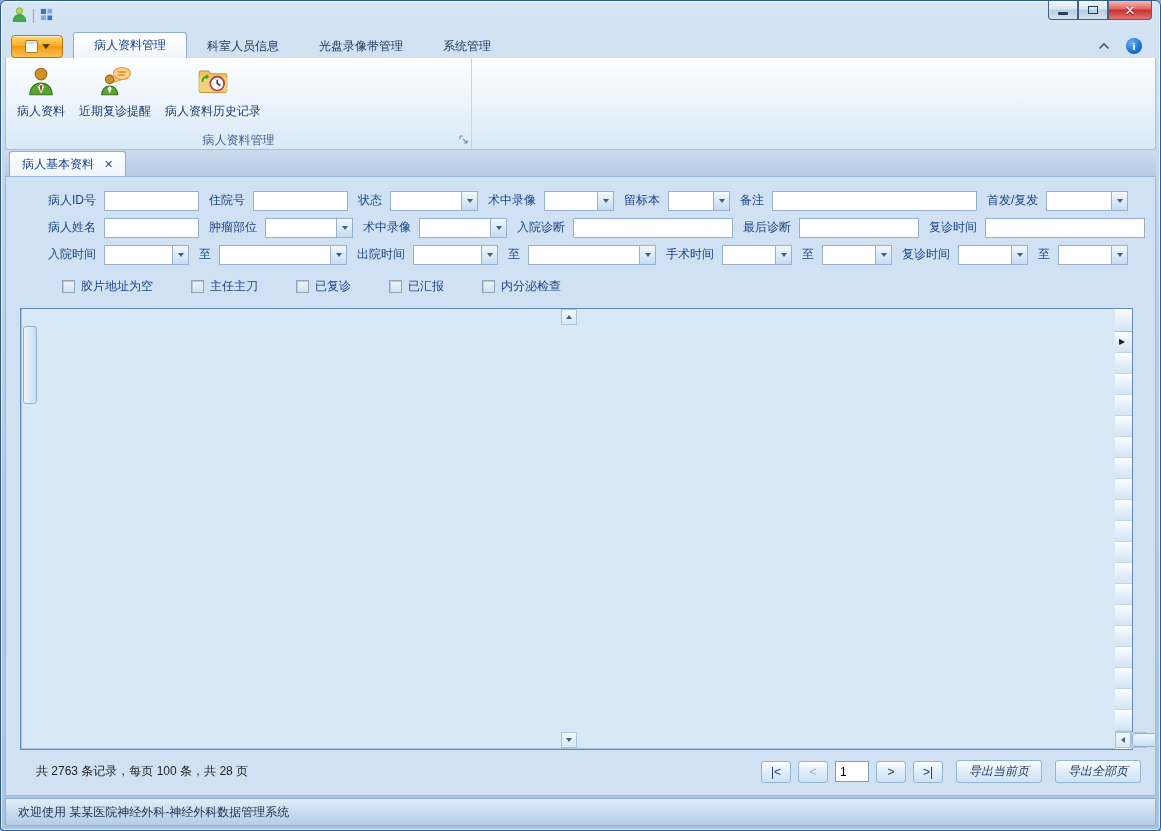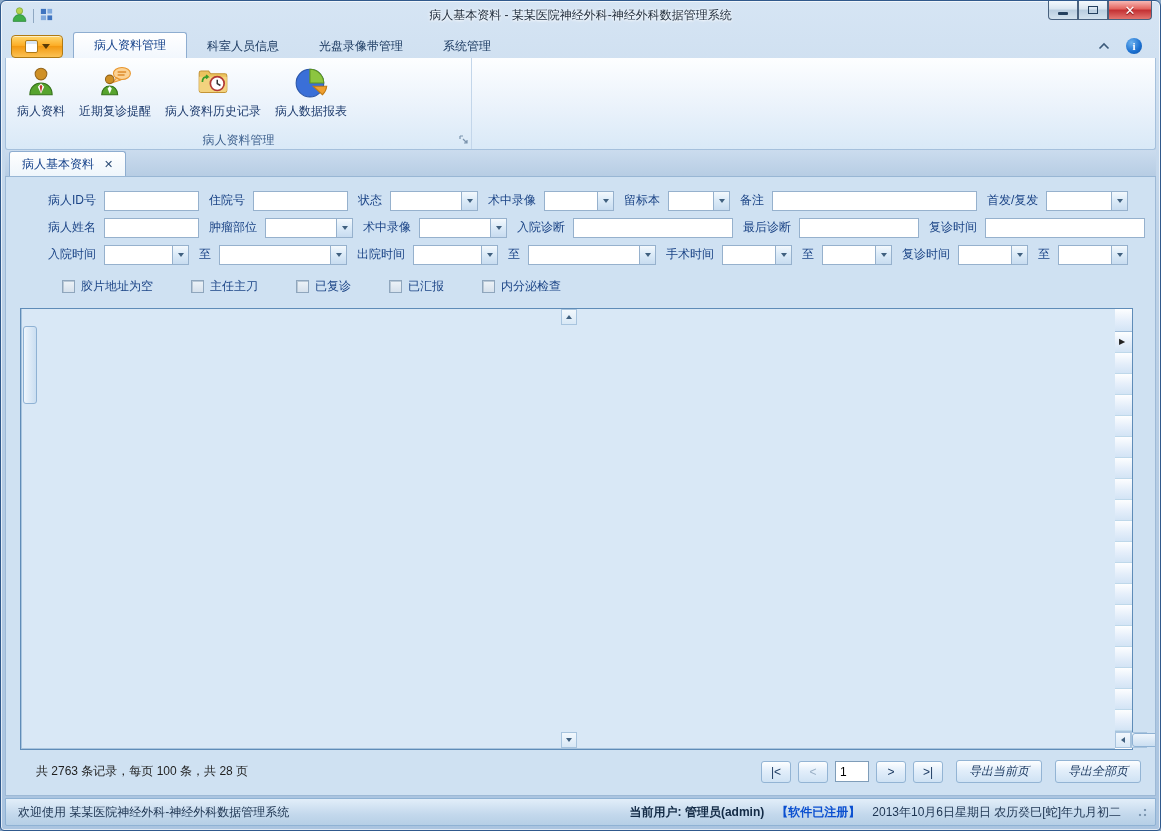--- a/index.html
+++ b/index.html
@@ -220,21 +220,20 @@
       <span class="tb-sep"></span>
       <span>
         <svg width="15" height="15" viewBox="0 0 16 16">
             <rect x="2" y="2" width="5.5" height="5.5" fill="#3e74c0"></rect>
             <rect x="9" y="2" width="5" height="5" fill="#7fa9dd"></rect>
             <rect x="2" y="9" width="5.5" height="5" fill="#7fa9dd"></rect>
             <rect x="9" y="9" width="5" height="5" fill="#3e74c0"></rect>
           </svg>
       </span>
     </div>
-    <div class="tb-title">病人基本资料 - 某某医院神经外科-神经外科数据管理系统</div>
     <div class="win-btns">
       <div class="wbtn min">
           <span class="glyph-min"></span>
         </div>
       <div class="wbtn max">
           <span class="glyph-max"></span>
         </div>
       <div class="wbtn close">
           <span class="glyph-x">✕</span>
         </div>
@@ -294,30 +293,20 @@
             <span class="ricon">
               <svg width="34" height="34" viewBox="0 0 32 32">
                 <path d="M3 7.5c0-1 .8-1.8 1.8-1.8h7l2 2.5h13.4c1 0 1.8.8 1.8 1.8v14c0 1-.8 1.8-1.8 1.8H4.8c-1 0-1.8-.8-1.8-1.8z" fill="#ecc35e" stroke="#c49436"></path>
                 <path d="M3 11h26v12.5c0 1-.8 1.8-1.8 1.8H4.8c-1 0-1.8-.8-1.8-1.8z" fill="#f3d27e"></path>
                 <path d="M6 16c0-3 2-5 5-5l-1.5-1.5M11 11l-1.5 1.8" stroke="#3a9c28" stroke-width="1.6" fill="none"></path>
                 <circle cx="20" cy="17.5" r="6.5" fill="#fff" stroke="#b23a36" stroke-width="1.6"></circle>
                 <path d="M20 13.8v3.7l3 1.8" stroke="#333" stroke-width="1.4" fill="none"></path>
               </svg>
             </span>
             <div class="rlbl">病人资料历史记录</div>
-          </div>
-          <div class="rbtn">
-            <span class="ricon">
-              <svg width="34" height="34" viewBox="0 0 32 32">
-                <circle cx="15" cy="17" r="13" fill="#3a6fd8" stroke="#2a55a8"></circle>
-                <path d="M15 17V4a13 13 0 0 1 13 13z" fill="#8cc540" stroke="#5d9420"></path>
-                <path d="M16.5 18.5h12.8a13 13 0 0 1-4 8z" fill="#f0a030" stroke="#c07a14" transform="translate(1.5,1.5)"></path>
-              </svg>
-            </span>
-            <div class="rlbl">病人数据报表</div>
           </div>
         </div>
       <div class="rgroup-footer">
         <span>病人资料管理</span>
         <span class="launcher">
           <svg width="9" height="9" viewBox="0 0 9 9">
               <path d="M1 1h3M1 1v3" stroke="#7a93ad" stroke-width="1.2" fill="none"></path>
               <path d="M4 4l4 4M8 5v3h-3" stroke="#7a93ad" stroke-width="1.2" fill="none"></path>
             </svg>
         </span>
@@ -576,21 +565,15 @@
         <button class="pbtn">&gt;</button>
         <button class="pbtn">&gt;|</button>
         <button class="btn">导出当前页</button>
         <button class="btn">导出全部页</button>
       </div>
     </div>
   </div>
 
   <div class="statusbar">
     <span>欢迎使用 某某医院神经外科-神经外科数据管理系统</span>
-    <div class="sb-right">
-      <span class="sb-user">当前用户: 管理员(admin)</span>
-      <span class="sb-reg">【软件已注册】</span>
-      <span>2013年10月6日星期日 农历癸巳[蛇]年九月初二</span>
-      <span class="grip"></span>
-    </div>
   </div>
 
 </div>
 
 </body></html>

